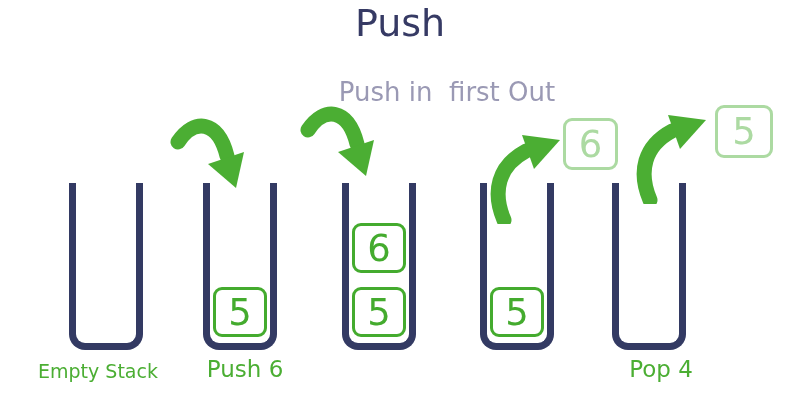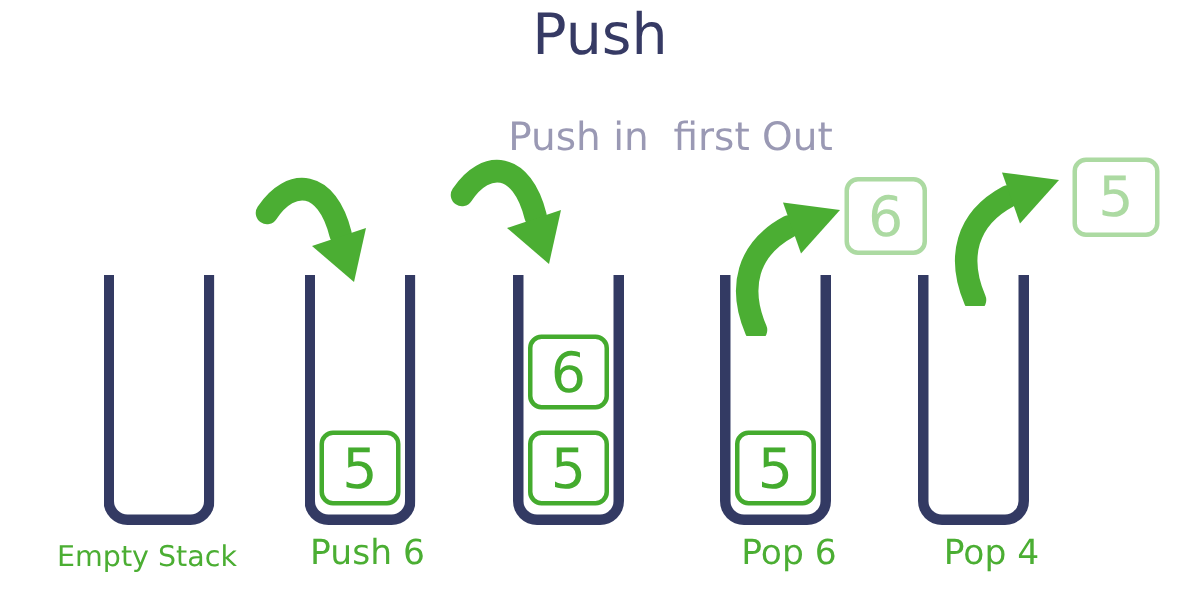--- a/index.html
+++ b/index.html
@@ -65,21 +65,20 @@
   </div>
 
   <svg class="arrow" style="left:490px;top:132px" width="78" height="92" viewBox="0 0 78 92">
     <path d="M 14,88 C 2,60 8,34 36,19" fill="none" stroke="#4bae33" stroke-width="15" stroke-linecap="round"></path>
     <polygon points="70,8 44,37 32,3" fill="#4bae33"></polygon>
   </svg>
   <div class="cell faded" style="left:563px;top:118px;width:55px;height:52px">6</div>
   <div class="tube" style="left:480px">
     <div class="cell" style="left:3px;bottom:6px">5</div>
   </div>
-  <div class="stage-label" style="left:526px">Pop 6</div>
 
   <svg class="arrow" style="left:636px;top:112px" width="78" height="92" viewBox="0 0 78 92">
     <path d="M 14,88 C 2,60 8,34 36,19" fill="none" stroke="#4bae33" stroke-width="15" stroke-linecap="round"></path>
     <polygon points="70,8 44,37 32,3" fill="#4bae33"></polygon>
   </svg>
   <div class="cell faded" style="left:715px;top:105px;width:58px;height:53px">5</div>
   <div class="tube" style="left:612px"></div>
   <div class="stage-label" style="left:661px">Pop 4</div>
 
 </div>

